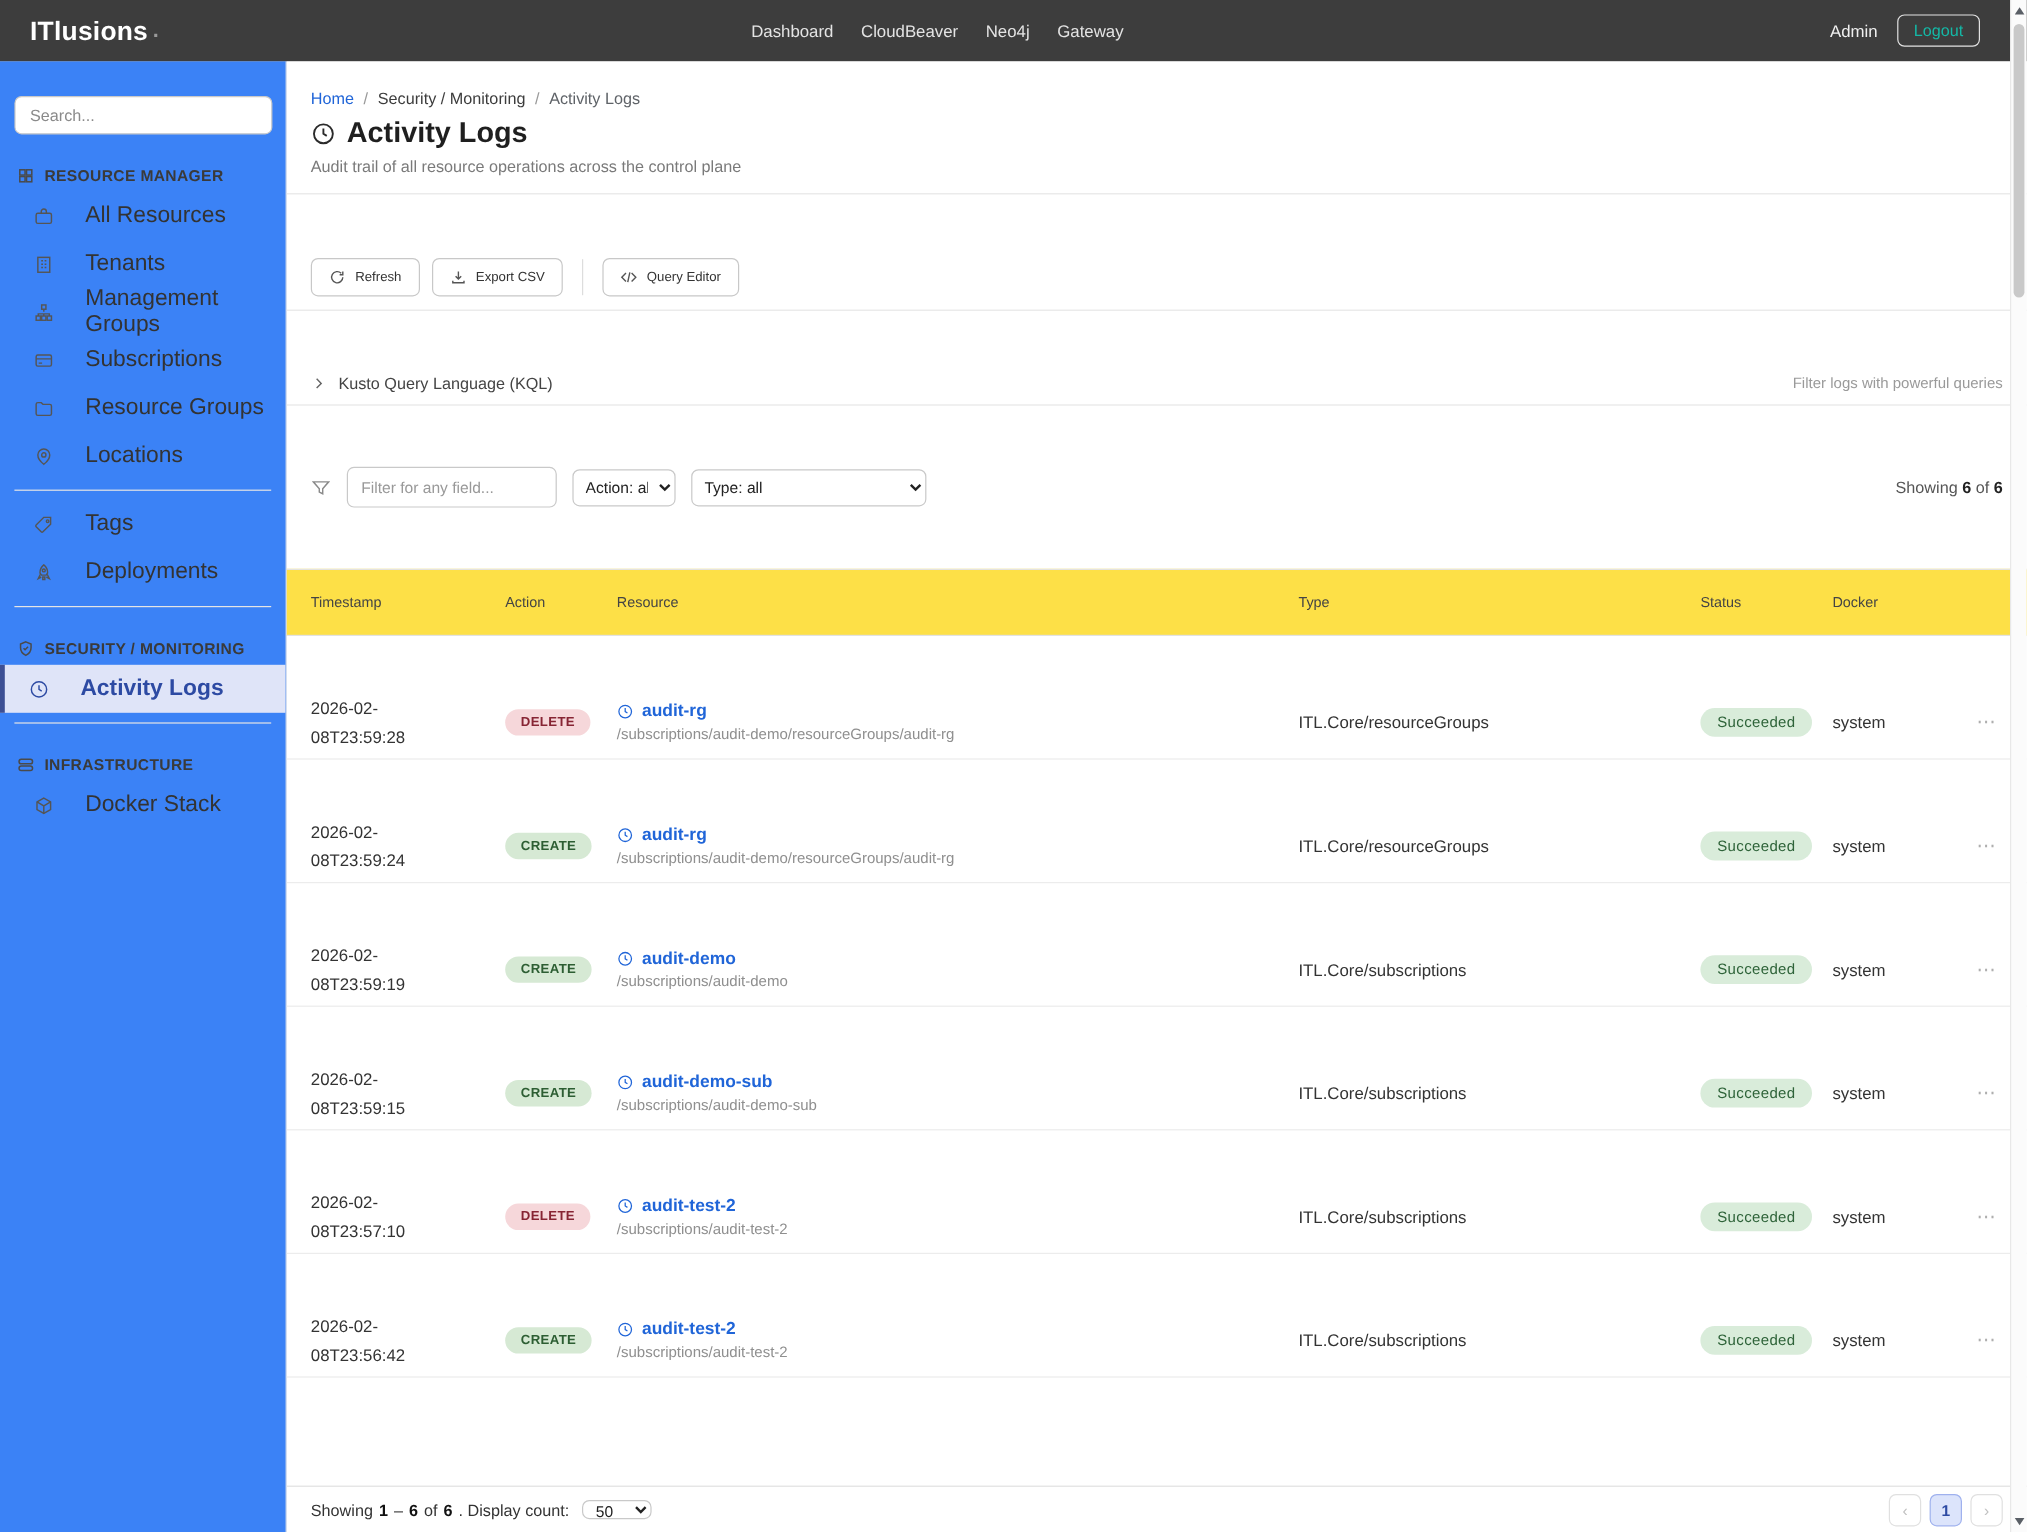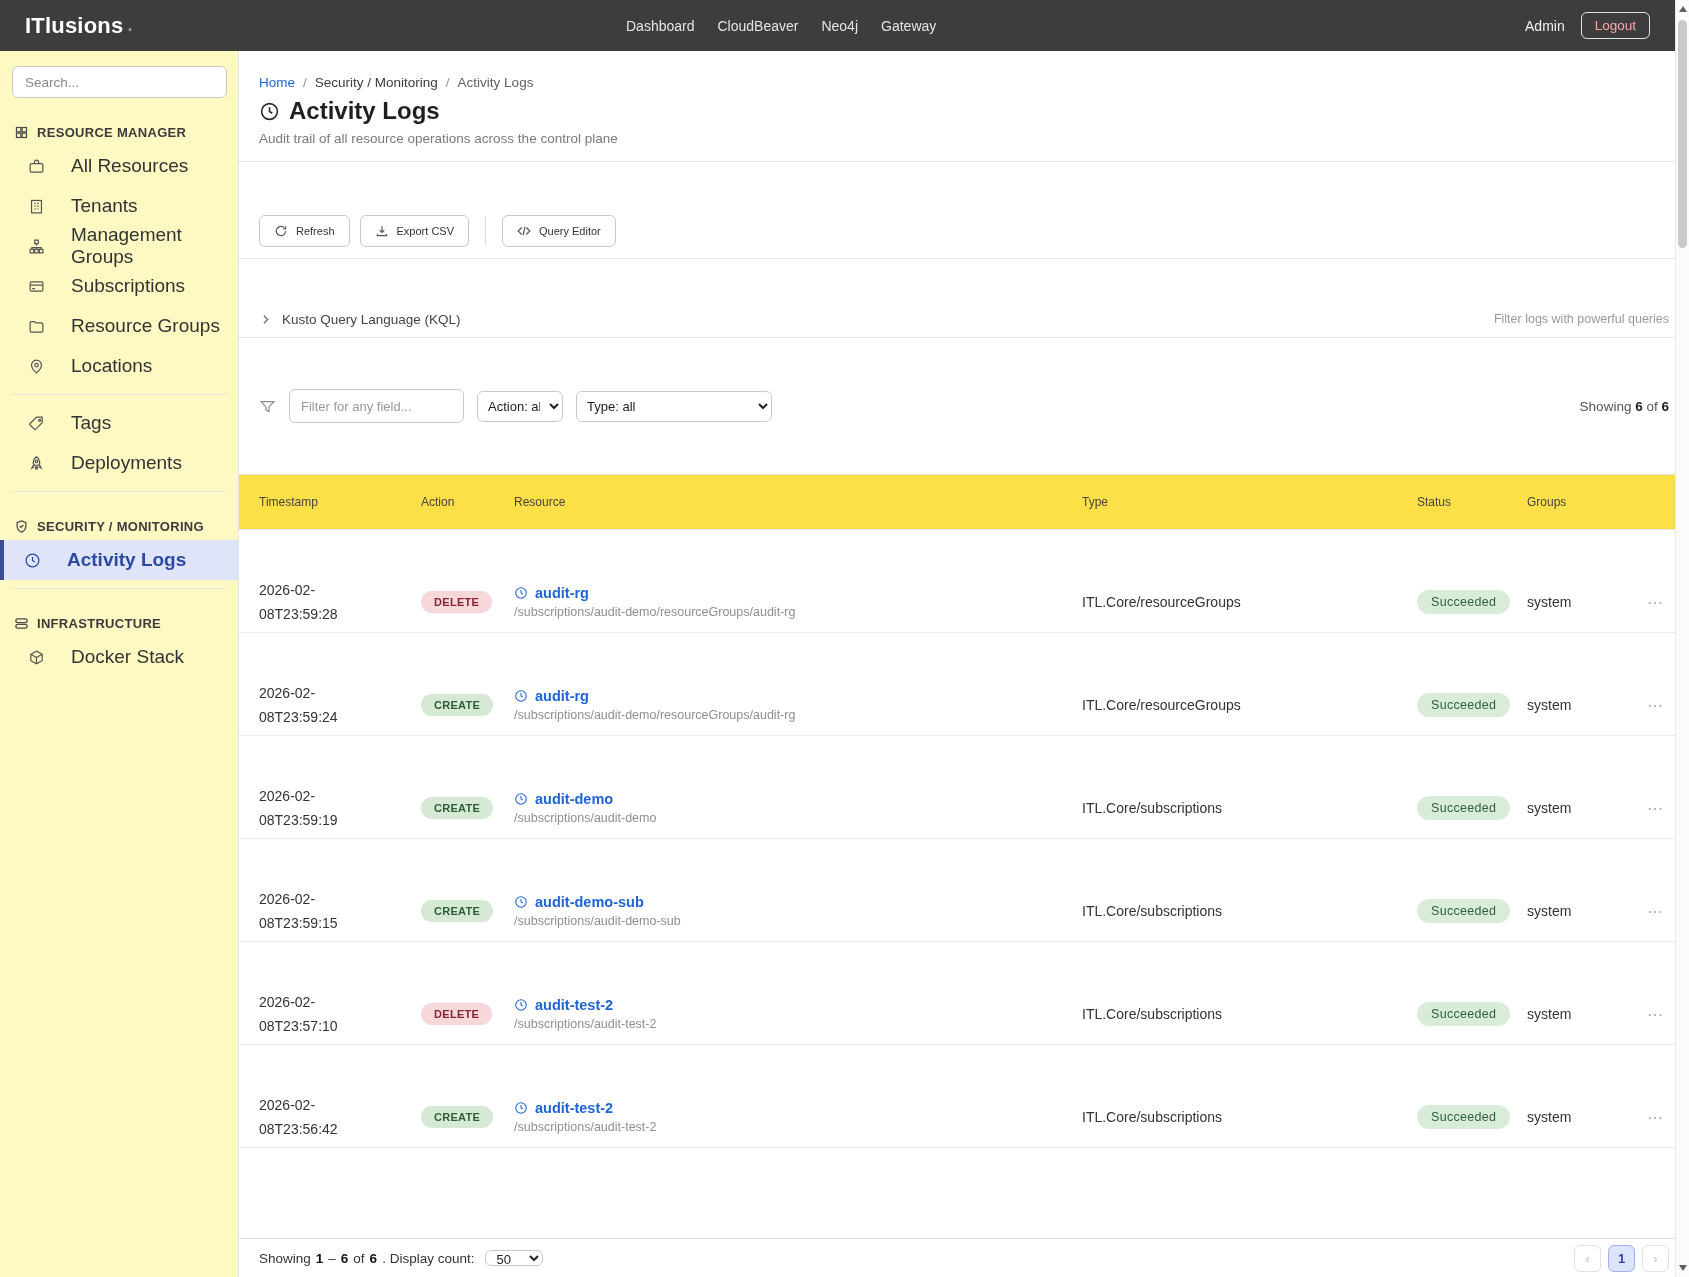--- a/index.html
+++ b/index.html
@@ -8,26 +8,26 @@
   .app { width:1689px; height:1277px; display:flex; flex-direction:column; position:relative; }
 
   
   .topbar { height:51px; background:#3d3d3d; display:flex; align-items:center; padding:0 39px 0 25px; flex:0 0 auto; position:relative; }
   .logo { color:#fff; font-size:22px; font-weight:bold; letter-spacing:.2px; }
   .logo-dot { color:#9a9a9a; font-weight:bold; margin-left:4px; font-size:18px; }
   .topnav { position:absolute; left:626px; display:flex; gap:23px; }
   .topnav a { color:#e4e4e4; font-size:14px; text-decoration:none; cursor:pointer; }
   .top-right { margin-left:auto; display:flex; align-items:center; gap:16px; }
   .admin-label { color:#f0f0f0; font-size:14px; }
-  .logout-btn { background:transparent; color:#fca5a5; border:1px solid rgba(255,255,255,.85); border-radius:6px; font-size:13.5px; padding:5px 13px; cursor:pointer; font-family:inherit; }
+  .logout-btn { background:transparent; color:#14b8a6; border:1px solid rgba(255,255,255,.85); border-radius:6px; font-size:13.5px; padding:5px 13px; cursor:pointer; font-family:inherit; }
 
   .body-row { flex:1; display:flex; min-height:0; }
 
   
-  .sidebar { width:239px; flex:0 0 239px; background:#fef9c3; border-right:1px solid #e2e4e8; padding-top:15px; overflow:hidden; }
+  .sidebar { width:239px; flex:0 0 239px; background:#3b82f6; border-right:1px solid #e2e4e8; padding-top:29px; overflow:hidden; }
   .search-box { display:block; width:215px; margin:0 12px; height:32px; border:1px solid #c9c9c9; border-radius:6px; padding:0 12px; font-size:13.5px; color:#333; background:#fff; font-family:inherit; }
   .search-box::placeholder { color:#8a8a8a; }
   .side-section-title { display:flex; align-items:center; gap:8px; padding:0 14px; margin-top:27px; margin-bottom:6px; font-size:13px; font-weight:bold; color:#3a3a3a; letter-spacing:.3px; }
   .side-section-title .icon { color:#4a4a4a; }
   .side-item { height:40px; display:flex; align-items:center; gap:26px; padding:0 14px 0 24px; font-size:19px; color:#333; cursor:pointer; border-left:4px solid transparent; }
   .side-item .icon { color:#555; flex:0 0 auto; }
   .side-item.active { background:#dfe4f8; border-left:4px solid #3d4f94; color:#2d4aa3; font-weight:bold; padding-left:20px; }
   .side-item.active .icon { color:#2d4aa3; }
   .side-divider { height:1px; background:#e5e5e5; margin:8px 12px; }
   .icon svg { display:block; }
@@ -339,21 +339,21 @@
           <span>Showing</span> <b>6</b> <span>of</span> <b>6</b>
         </span>
       </div>
 
       <div class="grid-cols thead">
         <div>Timestamp</div>
         <div>Action</div>
         <div>Resource</div>
         <div>Type</div>
         <div>Status</div>
-        <div>Groups</div>
+        <div>Docker</div>
         <div></div>
       </div>
 
       <div class="grid-cols trow">
         <div class="cell-ts">2026-02-08T23:59:28</div>
         <div><span class="badge b-delete">DELETE</span></div>
         <div>
           <div class="res-top">
             <span class="icon">
                 <svg width="14" height="14" viewBox="0 0 24 24" fill="none" stroke="currentColor" stroke-width="1.8">

